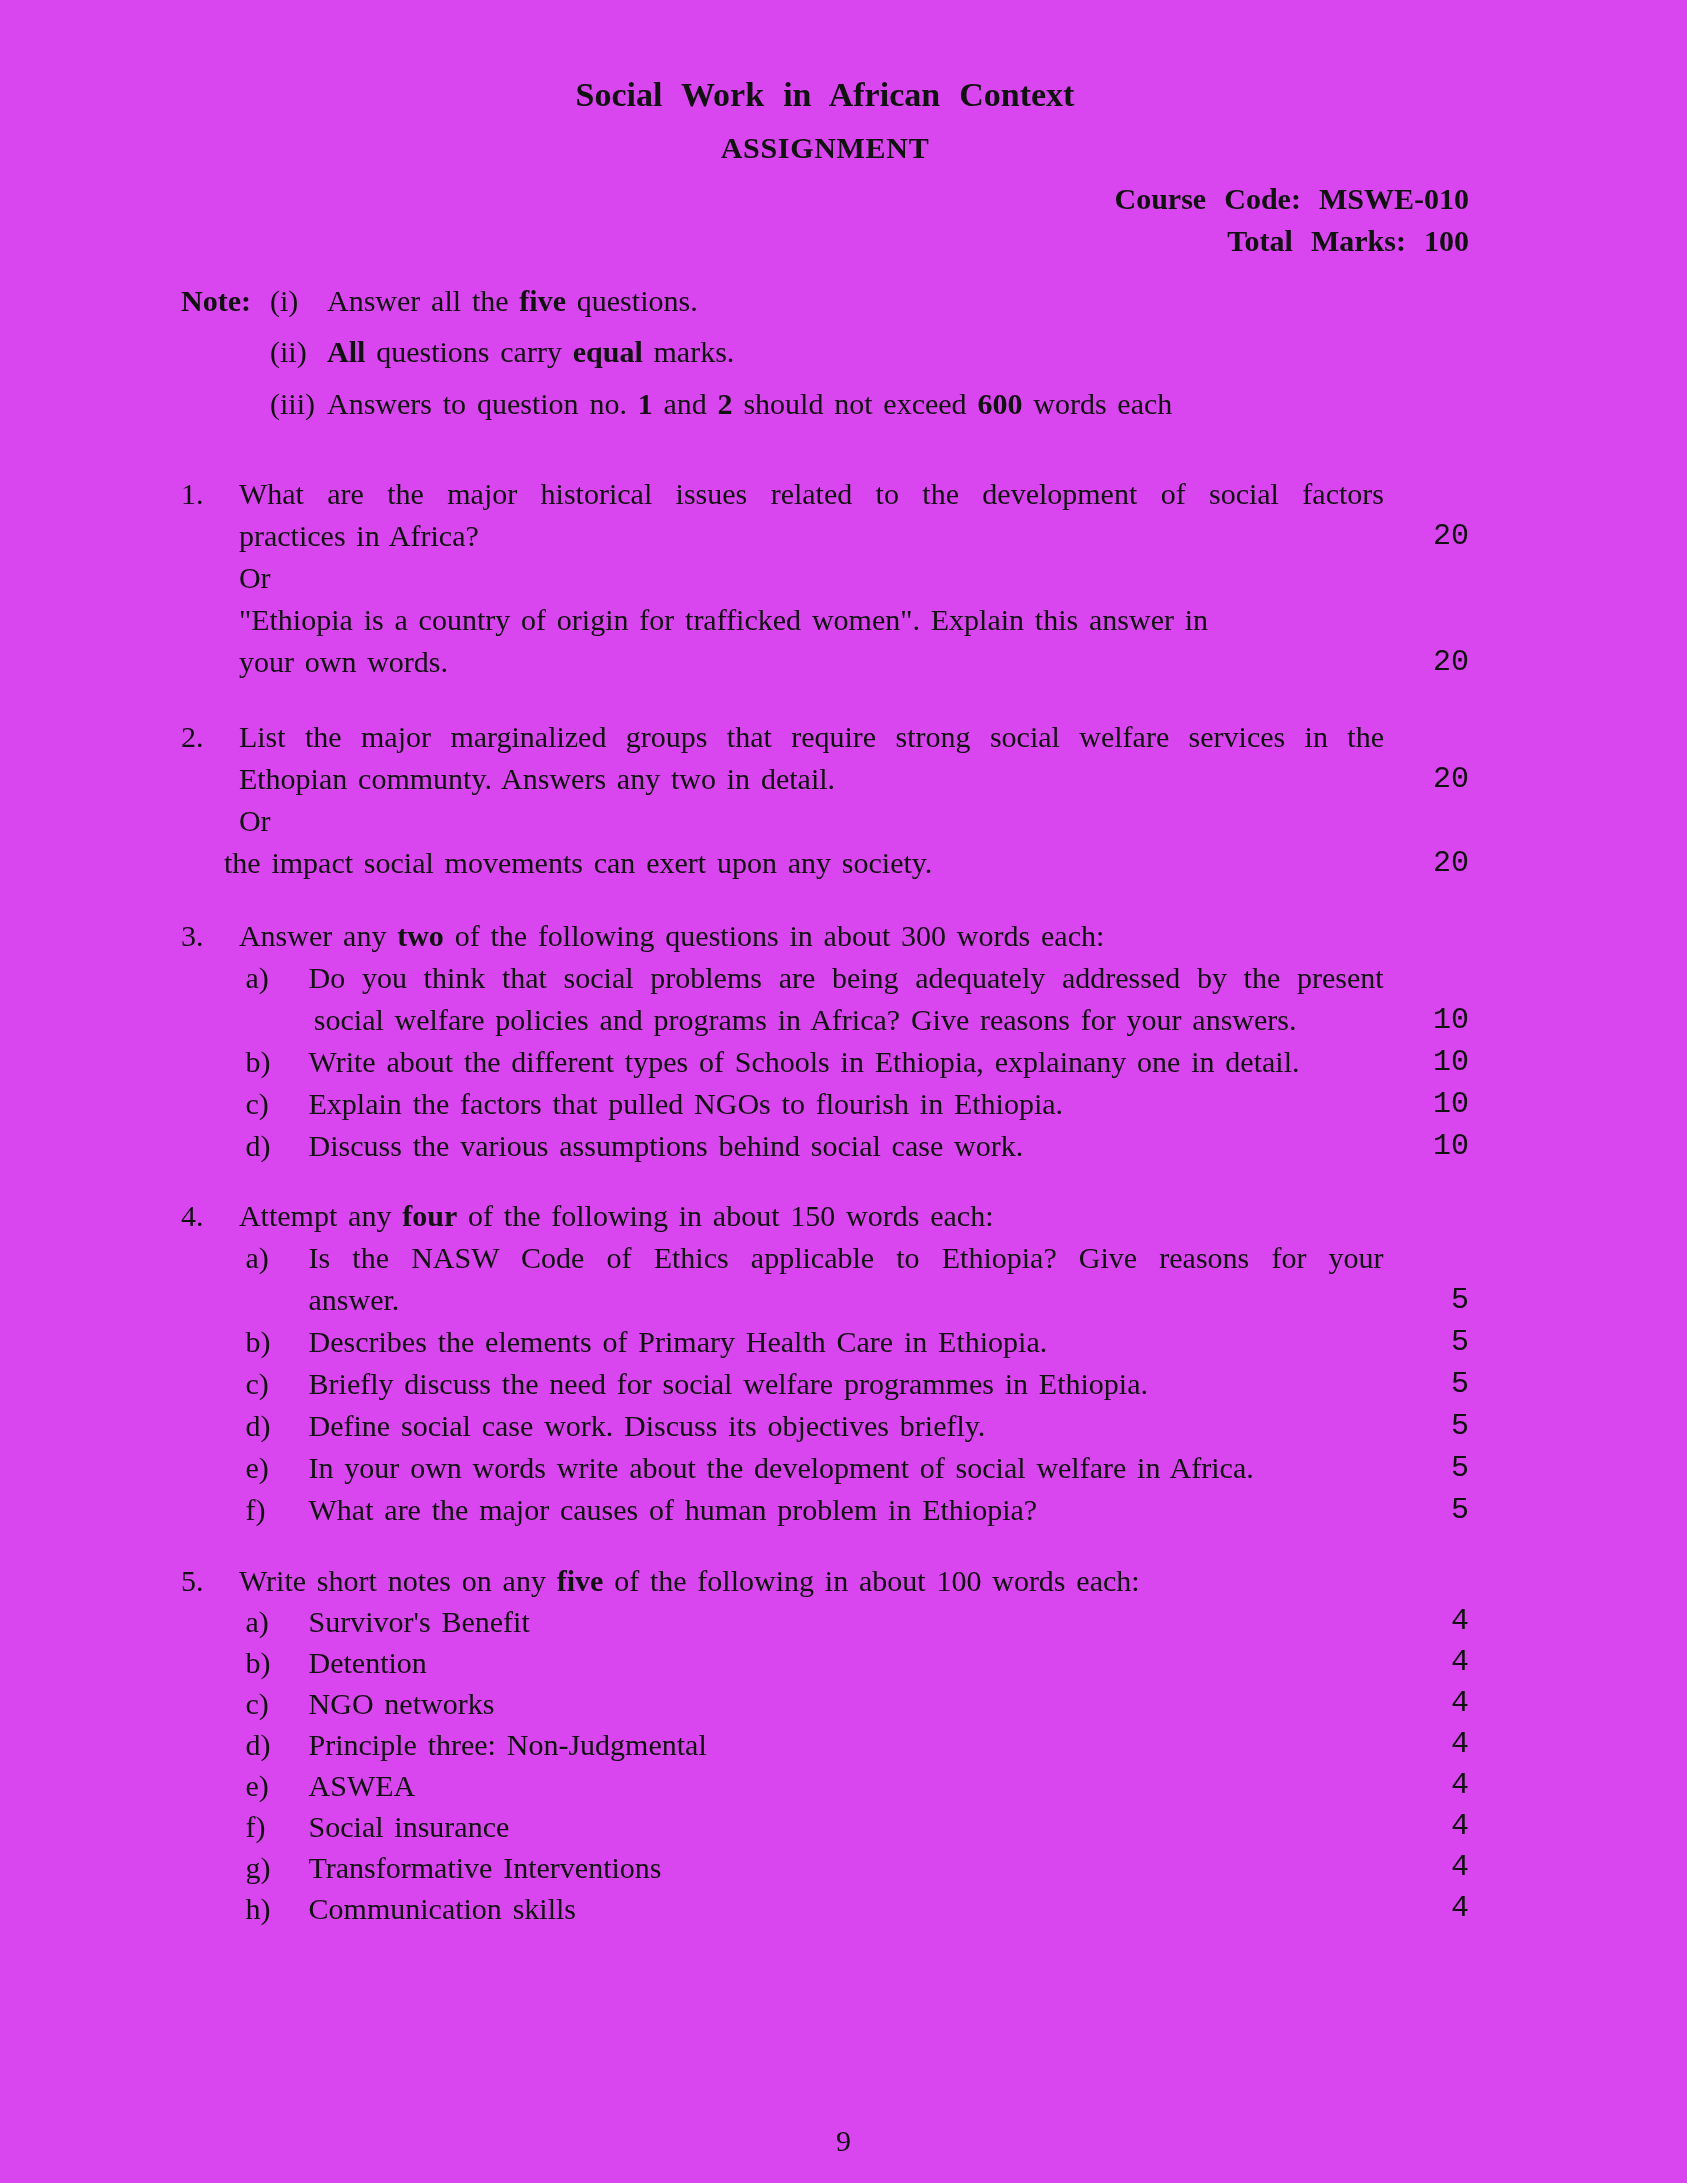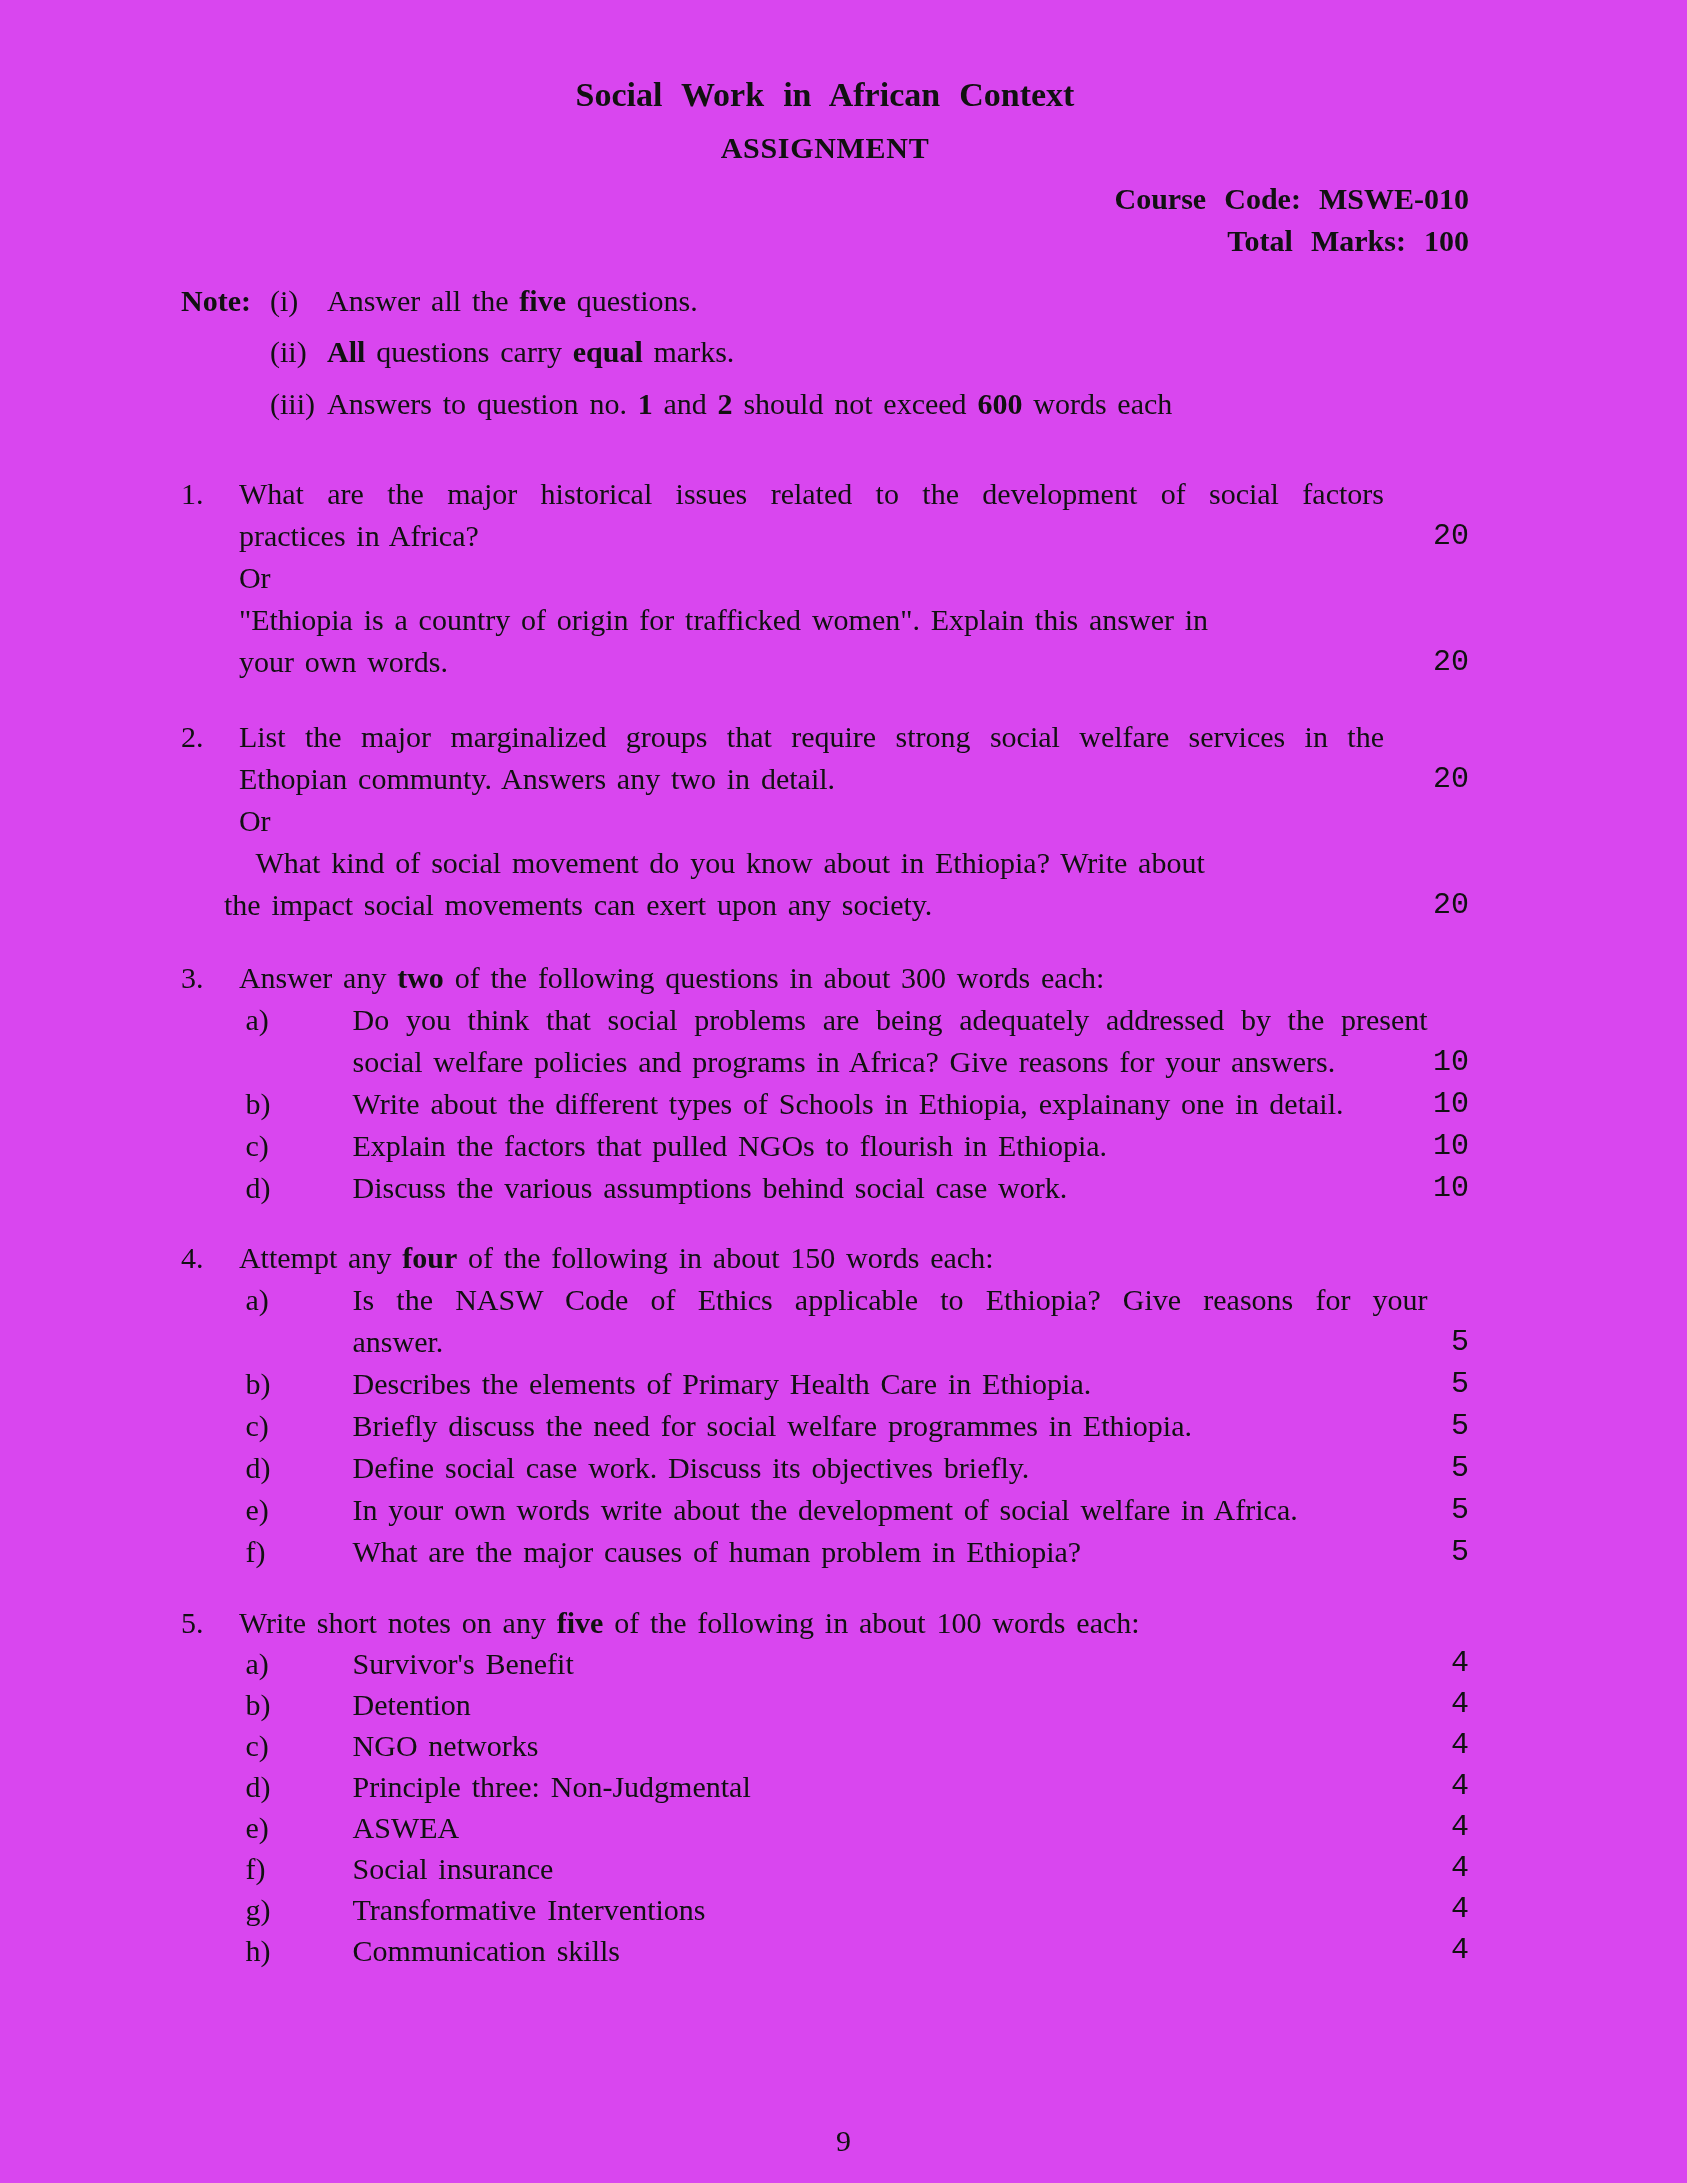--- a/index.html
+++ b/index.html
@@ -86,21 +86,21 @@
     font-family: Liberation Mono, monospace;
   }
   .sub {
     display: flex;
     position: relative;
     margin-left: 6.6px;   
     width: calc(100% - 6.6px);
   }
   .sub-letter { width: 63px; font-size: 30px; line-height: 42px; }
   .sub-body { width: 1075px;  }
-  .sub .line { width: 1075px; margin-left: 44px; }
+  .sub .line { width: 1075px; }
   .indent-8 { margin-left: 5.3px; }
   .indent-25 { margin-left: 16.5px; }
   .outdent-23 { margin-left: -15px; }
   
   .gap-q1 { margin-top: 48px; }
   .gap-q2 { margin-top: 33px; }
   .gap-q3 { margin-top: 31px; }
   .gap-q4 { margin-top: 28px; }
   .gap-q5 { margin-top: 29px; }
   .q5 .line, .q5 .sub-letter { line-height: 41px; }
@@ -161,21 +161,20 @@
     <div class="q gap-q2">
       <div class="q-num">2.</div>
       <div class="q-body">
         <div class="q-part">
           <div class="line jline">List the major marginalized groups that require strong social welfare services in the</div>
           <div class="line">Ethopian communty. Answers any two in detail.</div>
           <span class="marks">20</span>
         </div>
         <div class="or-line">Or</div>
         <div class="q-part">
-          <div class="line indent-25">What kind of social movement do you know about in Ethiopia? Write about</div>
           <div class="line outdent-23">the impact social movements can exert upon any society.</div>
           <span class="marks">20</span>
         </div>
       </div>
     </div>
 
     <div class="q gap-q3">
       <div class="q-num">3.</div>
       <div class="q-body">
         <div class="line"><span>Answer any </span><span style="font-weight: bold;">two</span><span> of the following questions in about 300 words each:</span></div>

